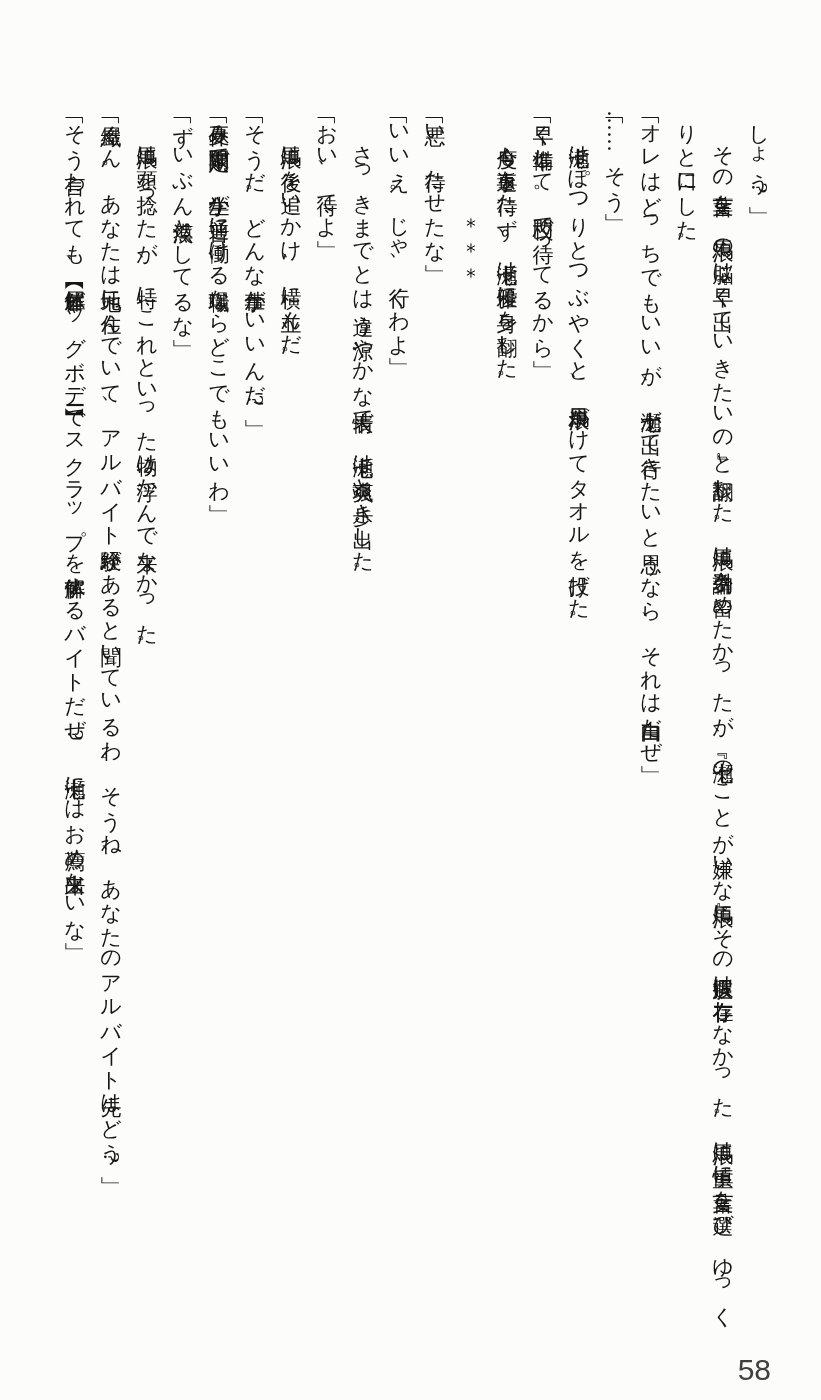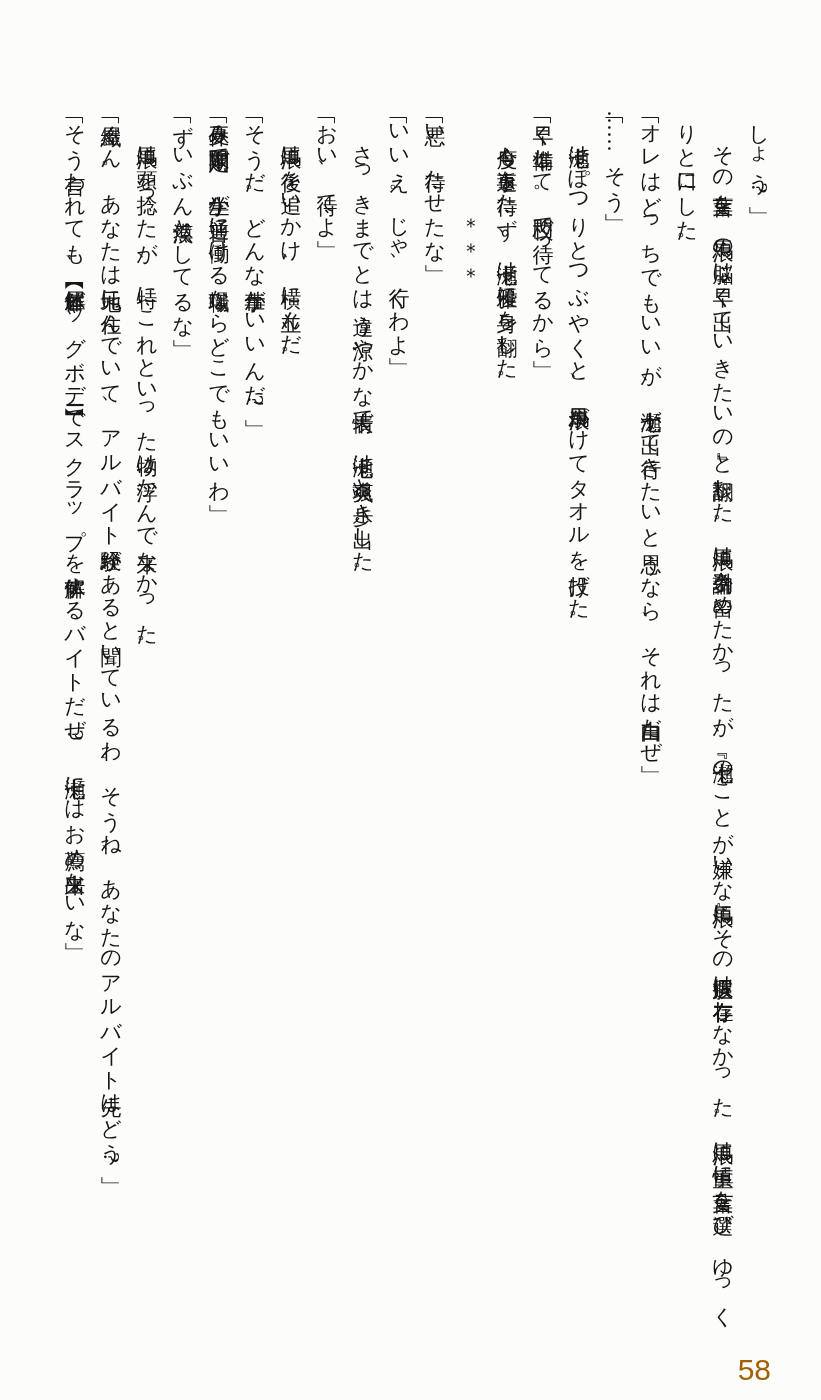--- a/index.html
+++ b/index.html
@@ -43,21 +43,21 @@
     text-indent: 94px;
     letter-spacing: 4px;
   }
   .page-number {
     position: absolute;
     top: 1355px;
     right: 50px;
     font-family: "Liberation Sans", "DejaVu Sans", sans-serif;
     font-size: 30px;
     line-height: 30px;
-    color: #a16207;
+    color: #404040;
   }
 </style>
 </head>
 <body>
 
 <div class="page">
   <main class="text-block" id="text-block">
       <p class="dialogue-continuation">しょう?」</p>
       <p class="narration">その言葉を、浪馬の脳は『早く出ていきたいの』と翻訳した。浪馬は勿論引き留めたかったが、『七瀬のことが嫌いな浪馬』にその選択肢は存在しなかった。浪馬は慎重に言葉を選び、ゆっくりと口にした。</p>
       <p class="dialogue">「オレはどっちでもいいが、七瀬が出て行きたいと思うなら、それは自由だぜ」</p>

